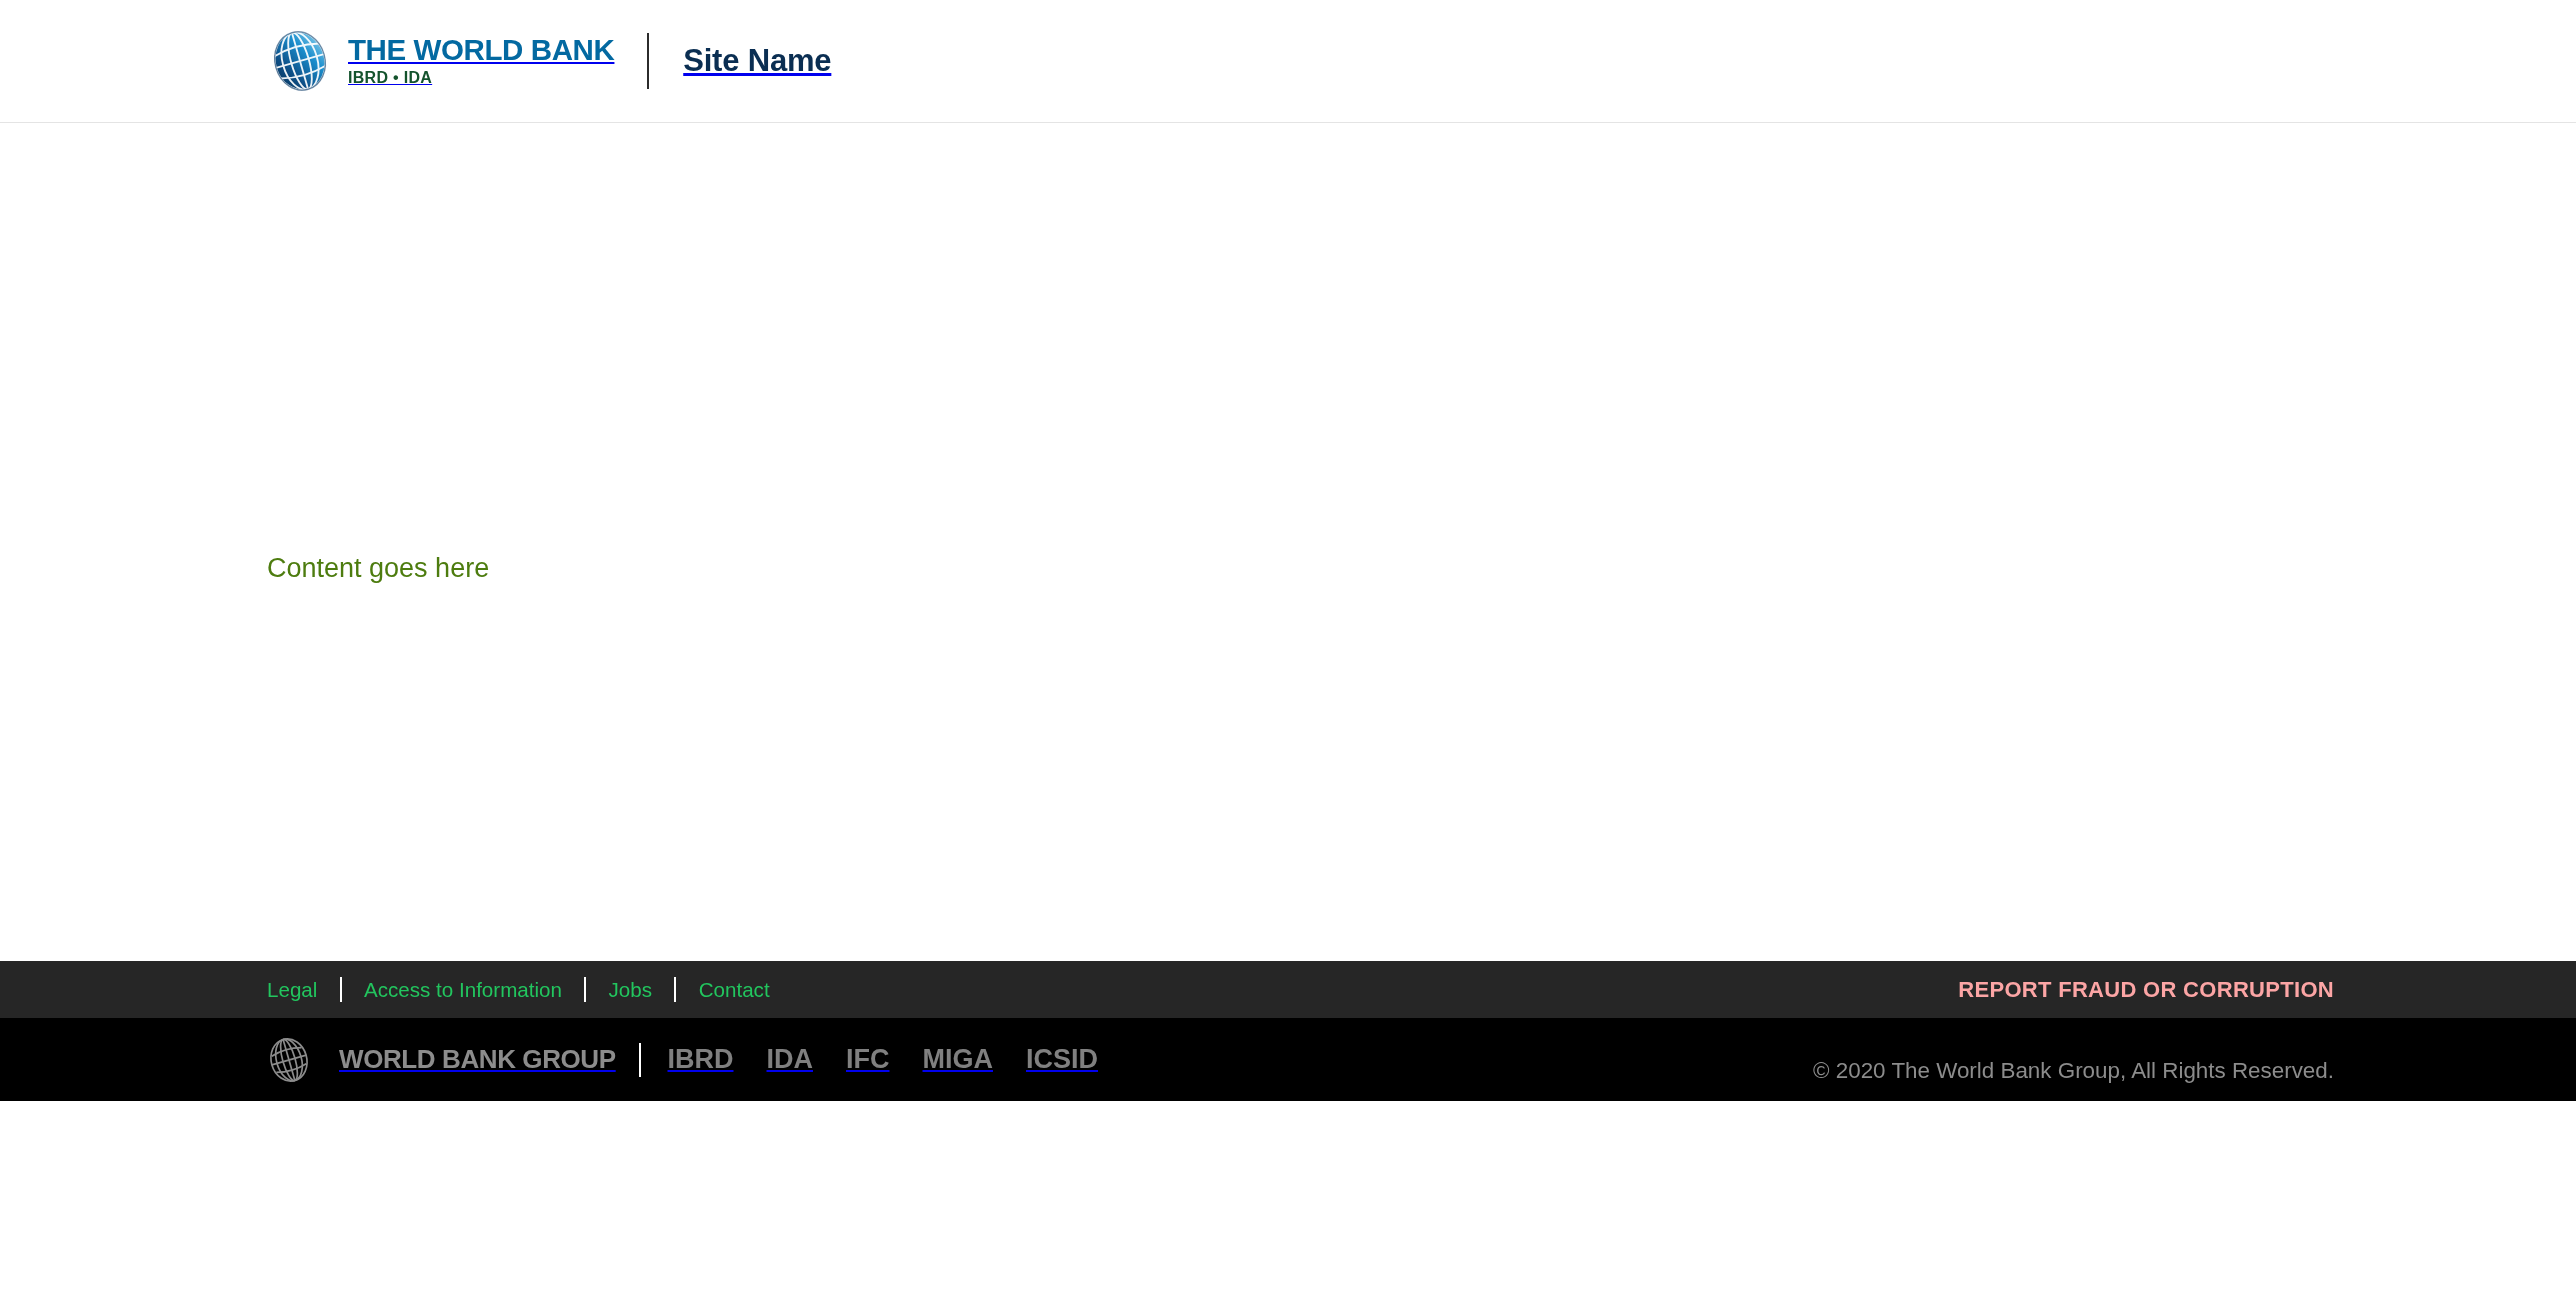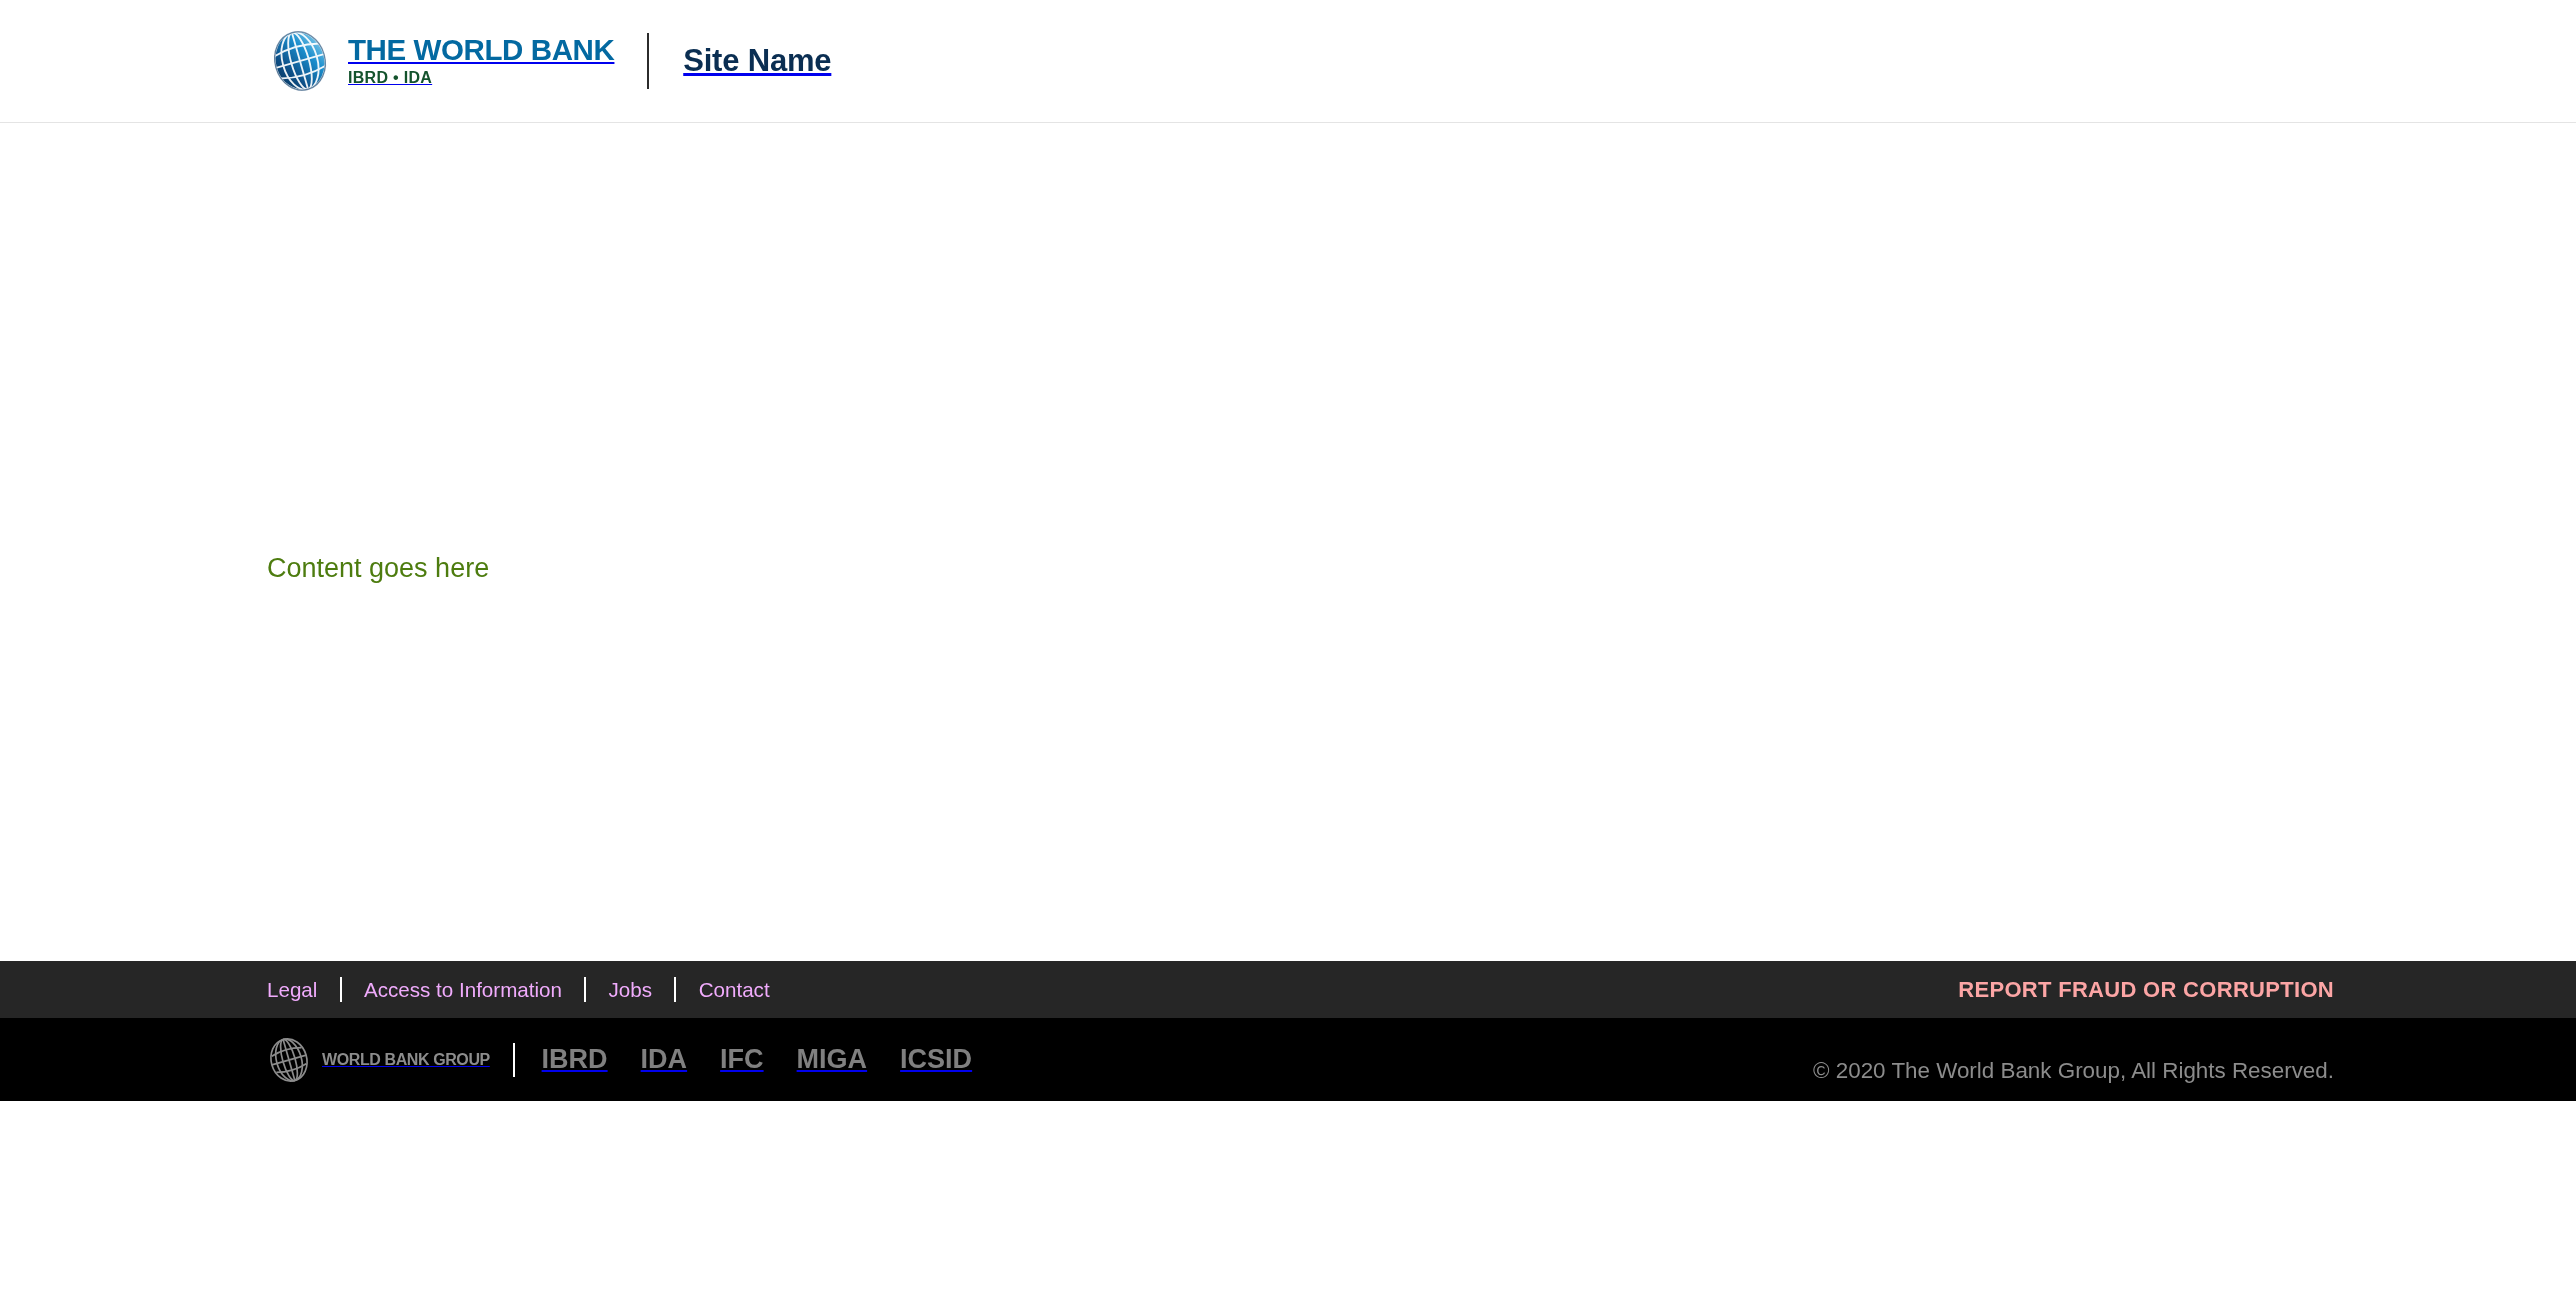--- a/index.html
+++ b/index.html
@@ -183,21 +183,21 @@
     left: 267px;
     top: 0;
     height: 57px;
     display: flex;
     align-items: center;
   }
 
   .footer-link {
     font-family: "Liberation Sans", sans-serif;
     font-size: 20.6px;
-    color: #f0abfc;
+    color: #22c55e;
     text-decoration: none;
     white-space: nowrap;
     cursor: pointer;
   }
 
   .footer-sep {
     width: 1.8px;
     height: 25px;
     background: #ffffff;
     margin: 0 22.4px;
@@ -241,23 +241,23 @@
   }
 
   .wbg-logo-mark {
     width: 48px;
     height: 48px;
     flex: 0 0 48px;
     display: block;
   }
 
   .wbg-wordmark {
-    margin-left: 9px;
-    font-family: "Liberation Sans", sans-serif;
-    font-size: 16px;
+    margin-left: 26px;
+    font-family: "Liberation Sans", sans-serif;
+    font-size: 26px;
     font-weight: bold;
     letter-spacing: -0.4px;
     color: #8c8c8c;
     white-space: nowrap;
   }
 
   .wbg-divider {
     width: 1.8px;
     height: 34px;
     background: #ffffff;

